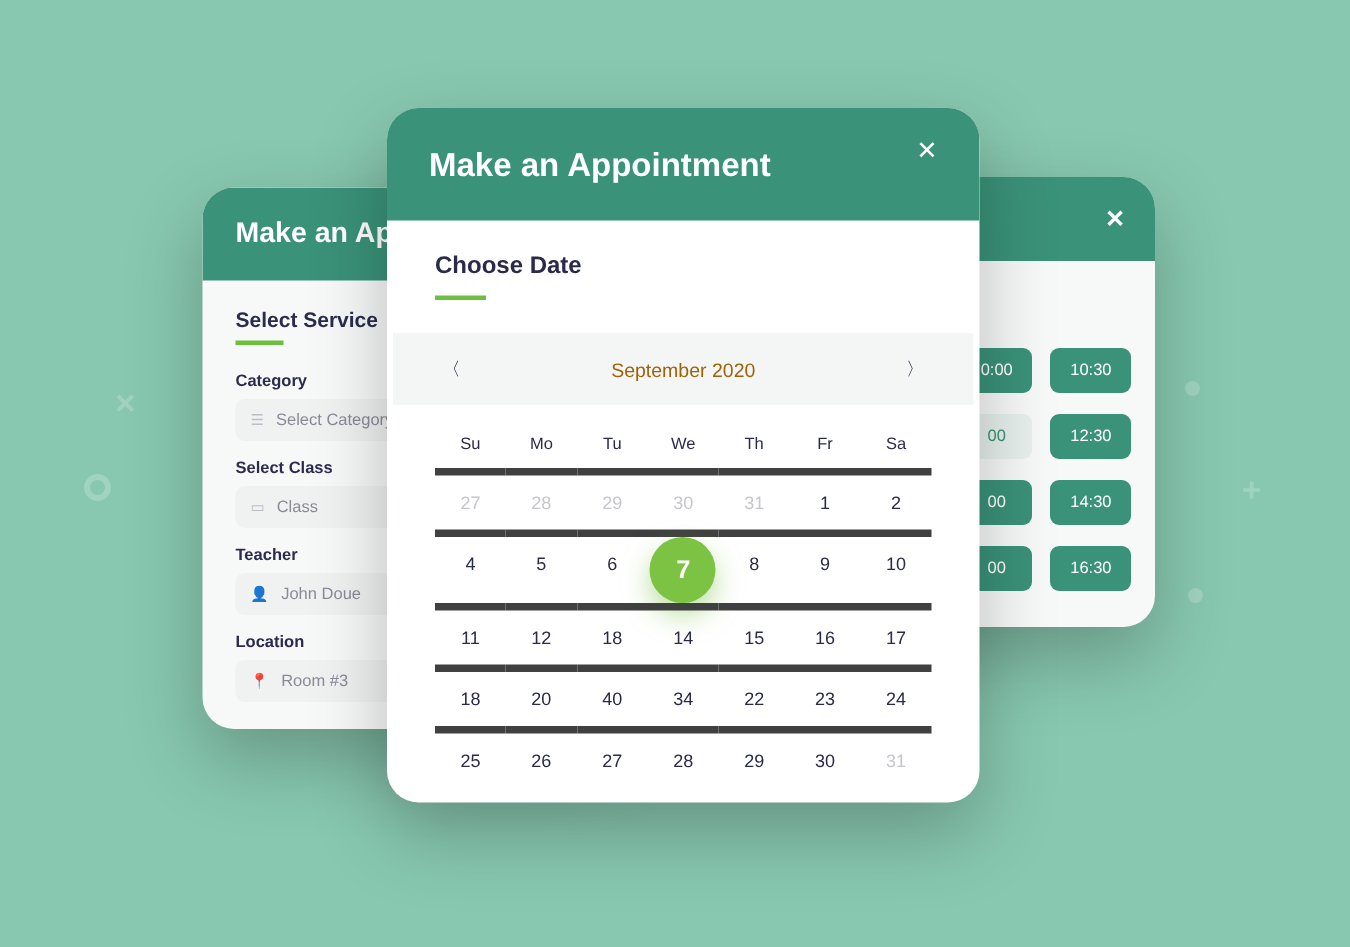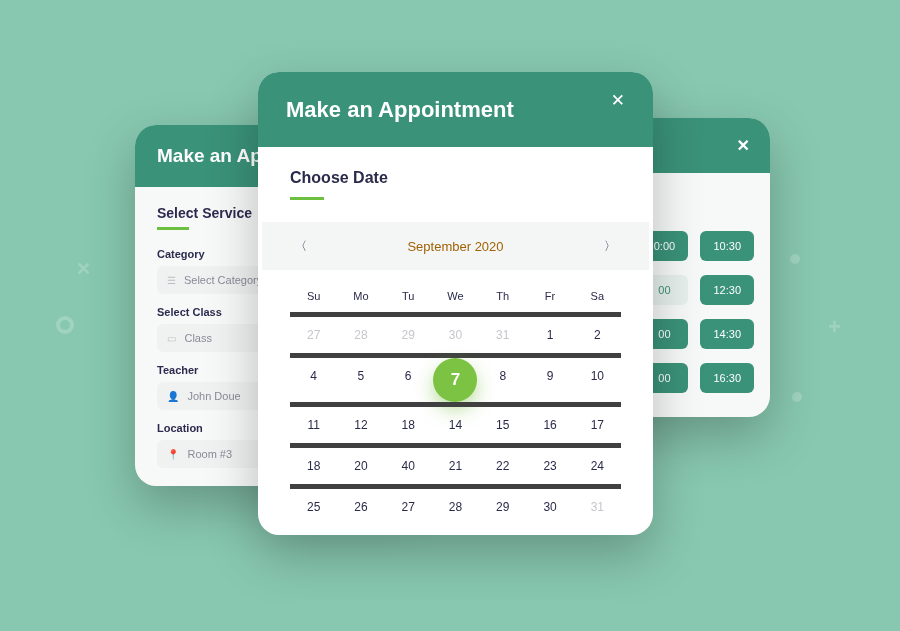--- a/index.html
+++ b/index.html
@@ -158,21 +158,21 @@
         <div class="d"><span>11</span></div>
         <div class="d"><span>12</span></div>
         <div class="d"><span>18</span></div>
         <div class="d"><span>14</span></div>
         <div class="d"><span>15</span></div>
         <div class="d"><span>16</span></div>
         <div class="d"><span>17</span></div>
         <div class="d"><span>18</span></div>
         <div class="d"><span>20</span></div>
         <div class="d"><span>40</span></div>
-        <div class="d"><span>21</span></div>
+        <div class="d"><span>34</span></div>
         <div class="d"><span>22</span></div>
         <div class="d"><span>23</span></div>
         <div class="d"><span>24</span></div>
         <div class="d"><span>25</span></div>
         <div class="d"><span>26</span></div>
         <div class="d"><span>27</span></div>
         <div class="d"><span>28</span></div>
         <div class="d"><span>29</span></div>
         <div class="d"><span>30</span></div>
         <div class="d out"><span>31</span></div>

